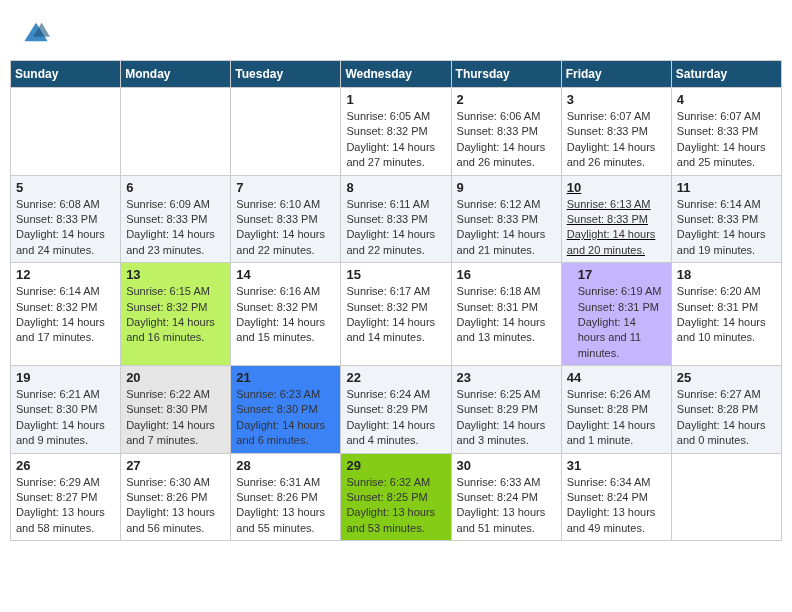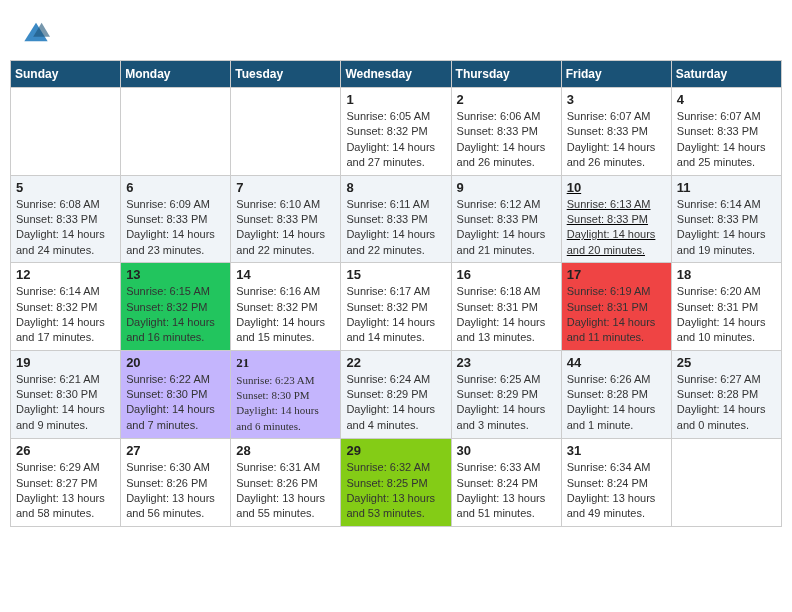--- a/index.html
+++ b/index.html
@@ -163,55 +163,55 @@
         <td style="background: rgb(240, 244, 248);">
           <span class="day-number">11</span>
           <div class="day-info">Sunrise: 6:14 AM<br>Sunset: 8:33 PM<br>Daylight: 14 hours and 19 minutes.</div>
         </td>
       </tr>
       <tr>
         <td style="background: rgb(255, 255, 255);">
           <span class="day-number">12</span>
           <div class="day-info">Sunrise: 6:14 AM<br>Sunset: 8:32 PM<br>Daylight: 14 hours and 17 minutes.</div>
         </td>
-        <td style="background: #22c55e;">
+        <td style="background: #bef264;">
           <span class="day-number">13</span>
           <div class="day-info">Sunrise: 6:15 AM<br>Sunset: 8:32 PM<br>Daylight: 14 hours and 16 minutes.</div>
         </td>
         <td style="background: rgb(255, 255, 255);">
           <span class="day-number">14</span>
           <div class="day-info">Sunrise: 6:16 AM<br>Sunset: 8:32 PM<br>Daylight: 14 hours and 15 minutes.</div>
         </td>
         <td style="background: rgb(255, 255, 255);">
           <span class="day-number">15</span>
           <div class="day-info">Sunrise: 6:17 AM<br>Sunset: 8:32 PM<br>Daylight: 14 hours and 14 minutes.</div>
         </td>
         <td style="background: rgb(255, 255, 255);">
           <span class="day-number">16</span>
           <div class="day-info">Sunrise: 6:18 AM<br>Sunset: 8:31 PM<br>Daylight: 14 hours and 13 minutes.</div>
         </td>
-        <td style="background: #ef4444;">
+        <td style="background: #c4b5fd; padding-left: 16px;">
           <span class="day-number">17</span>
           <div class="day-info">Sunrise: 6:19 AM<br>Sunset: 8:31 PM<br>Daylight: 14 hours and 11 minutes.</div>
         </td>
         <td style="background: rgb(255, 255, 255);">
           <span class="day-number">18</span>
           <div class="day-info">Sunrise: 6:20 AM<br>Sunset: 8:31 PM<br>Daylight: 14 hours and 10 minutes.</div>
         </td>
       </tr>
       <tr>
         <td style="background: rgb(240, 244, 248);">
           <span class="day-number">19</span>
           <div class="day-info">Sunrise: 6:21 AM<br>Sunset: 8:30 PM<br>Daylight: 14 hours and 9 minutes.</div>
         </td>
-        <td style="background: #c4b5fd; margin-left: 21px;">
+        <td style="background: #e5e5e5; margin-left: 21px;">
           <span class="day-number">20</span>
           <div class="day-info">Sunrise: 6:22 AM<br>Sunset: 8:30 PM<br>Daylight: 14 hours and 7 minutes.</div>
         </td>
-        <td style="background: #c4b5fd; font-family: Liberation Serif, serif;">
+        <td style="background: #3b82f6;">
           <span class="day-number">21</span>
           <div class="day-info">Sunrise: 6:23 AM<br>Sunset: 8:30 PM<br>Daylight: 14 hours and 6 minutes.</div>
         </td>
         <td style="background: rgb(240, 244, 248);">
           <span class="day-number">22</span>
           <div class="day-info">Sunrise: 6:24 AM<br>Sunset: 8:29 PM<br>Daylight: 14 hours and 4 minutes.</div>
         </td>
         <td style="background: rgb(240, 244, 248);">
           <span class="day-number">23</span>
           <div class="day-info">Sunrise: 6:25 AM<br>Sunset: 8:29 PM<br>Daylight: 14 hours and 3 minutes.</div>

